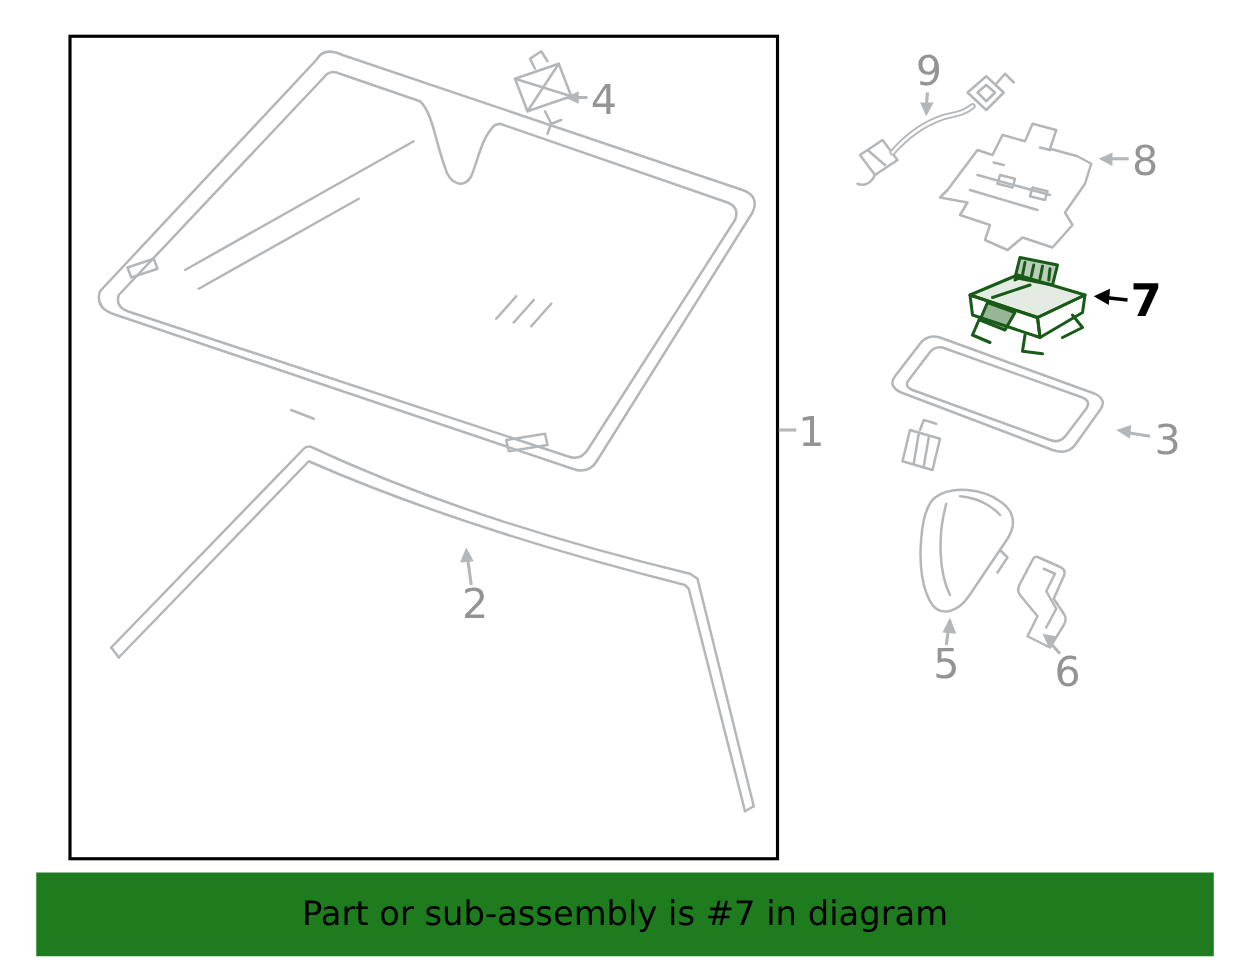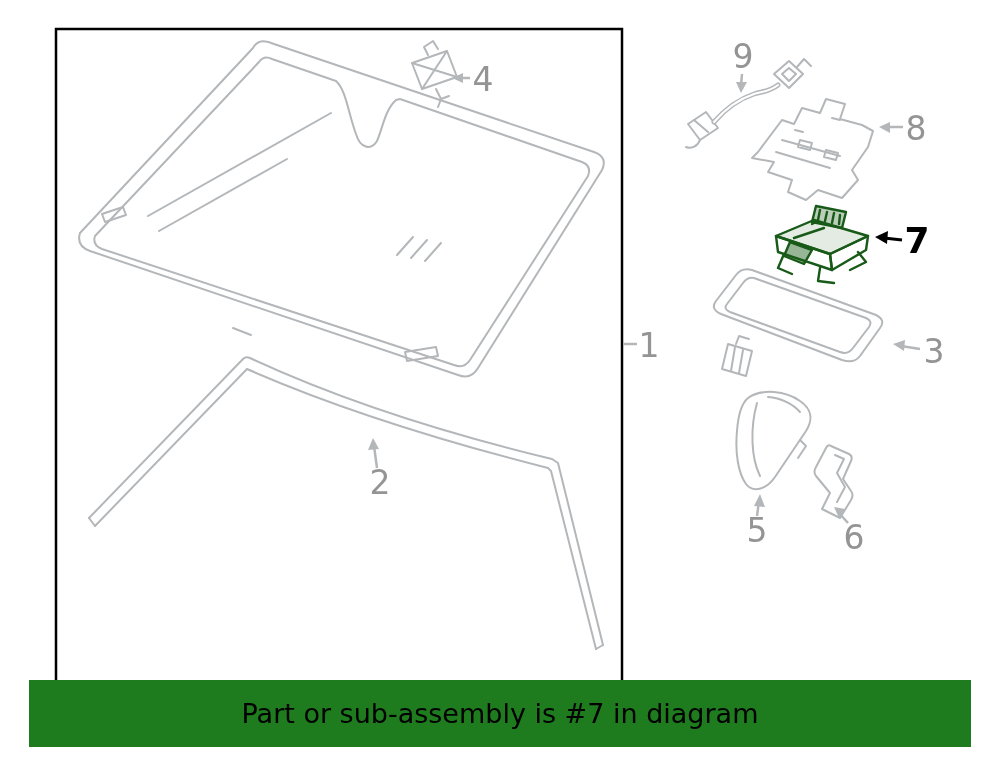--- a/index.html
+++ b/index.html
@@ -12,21 +12,21 @@
   .stroke { stroke: var(--line); fill:none; stroke-width:2; stroke-linecap:round; stroke-linejoin:round; }
   .hl { stroke: var(--highlight); stroke-width:2.4; }
   .cline { stroke: var(--line); stroke-width:2.5; fill:none; }
   .cline-hl { stroke: var(--ink); stroke-width:3; fill:none; }
   .head { fill: var(--line); stroke:none; }
   .head-hl { fill: var(--ink); stroke:none; }
   .label { fill: var(--label); font-size:33px; text-anchor:middle; }
   .label-hl { fill: var(--ink); font-size:36px; font-weight:bold; text-anchor:middle; }
   .border-rect { fill:none; stroke: var(--ink); stroke-width:2.5; }
   .banner {
-    position:absolute; left:29px; top:680px; width:942px; height:67px;
+    position:absolute; left:29px; top:698px; width:942px; height:67px;
     background: var(--banner-bg); color: var(--ink);
     display:flex; flex-direction:column; align-items:center; justify-content:center;
     font-size:27px; line-height:33px; text-align:center;
   }
 </style>
 </head>
 <body>
 
 <div class="stage">
 

